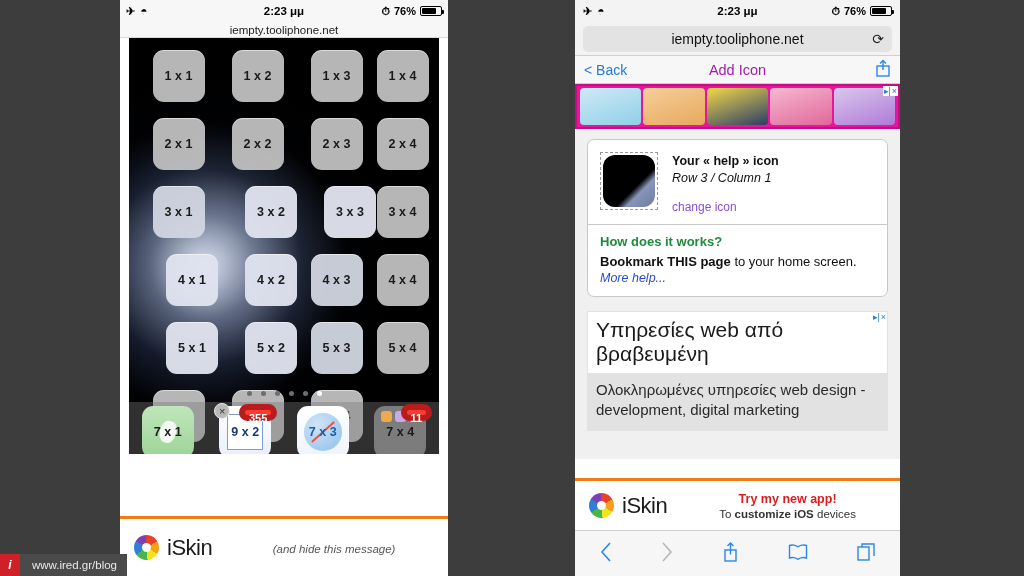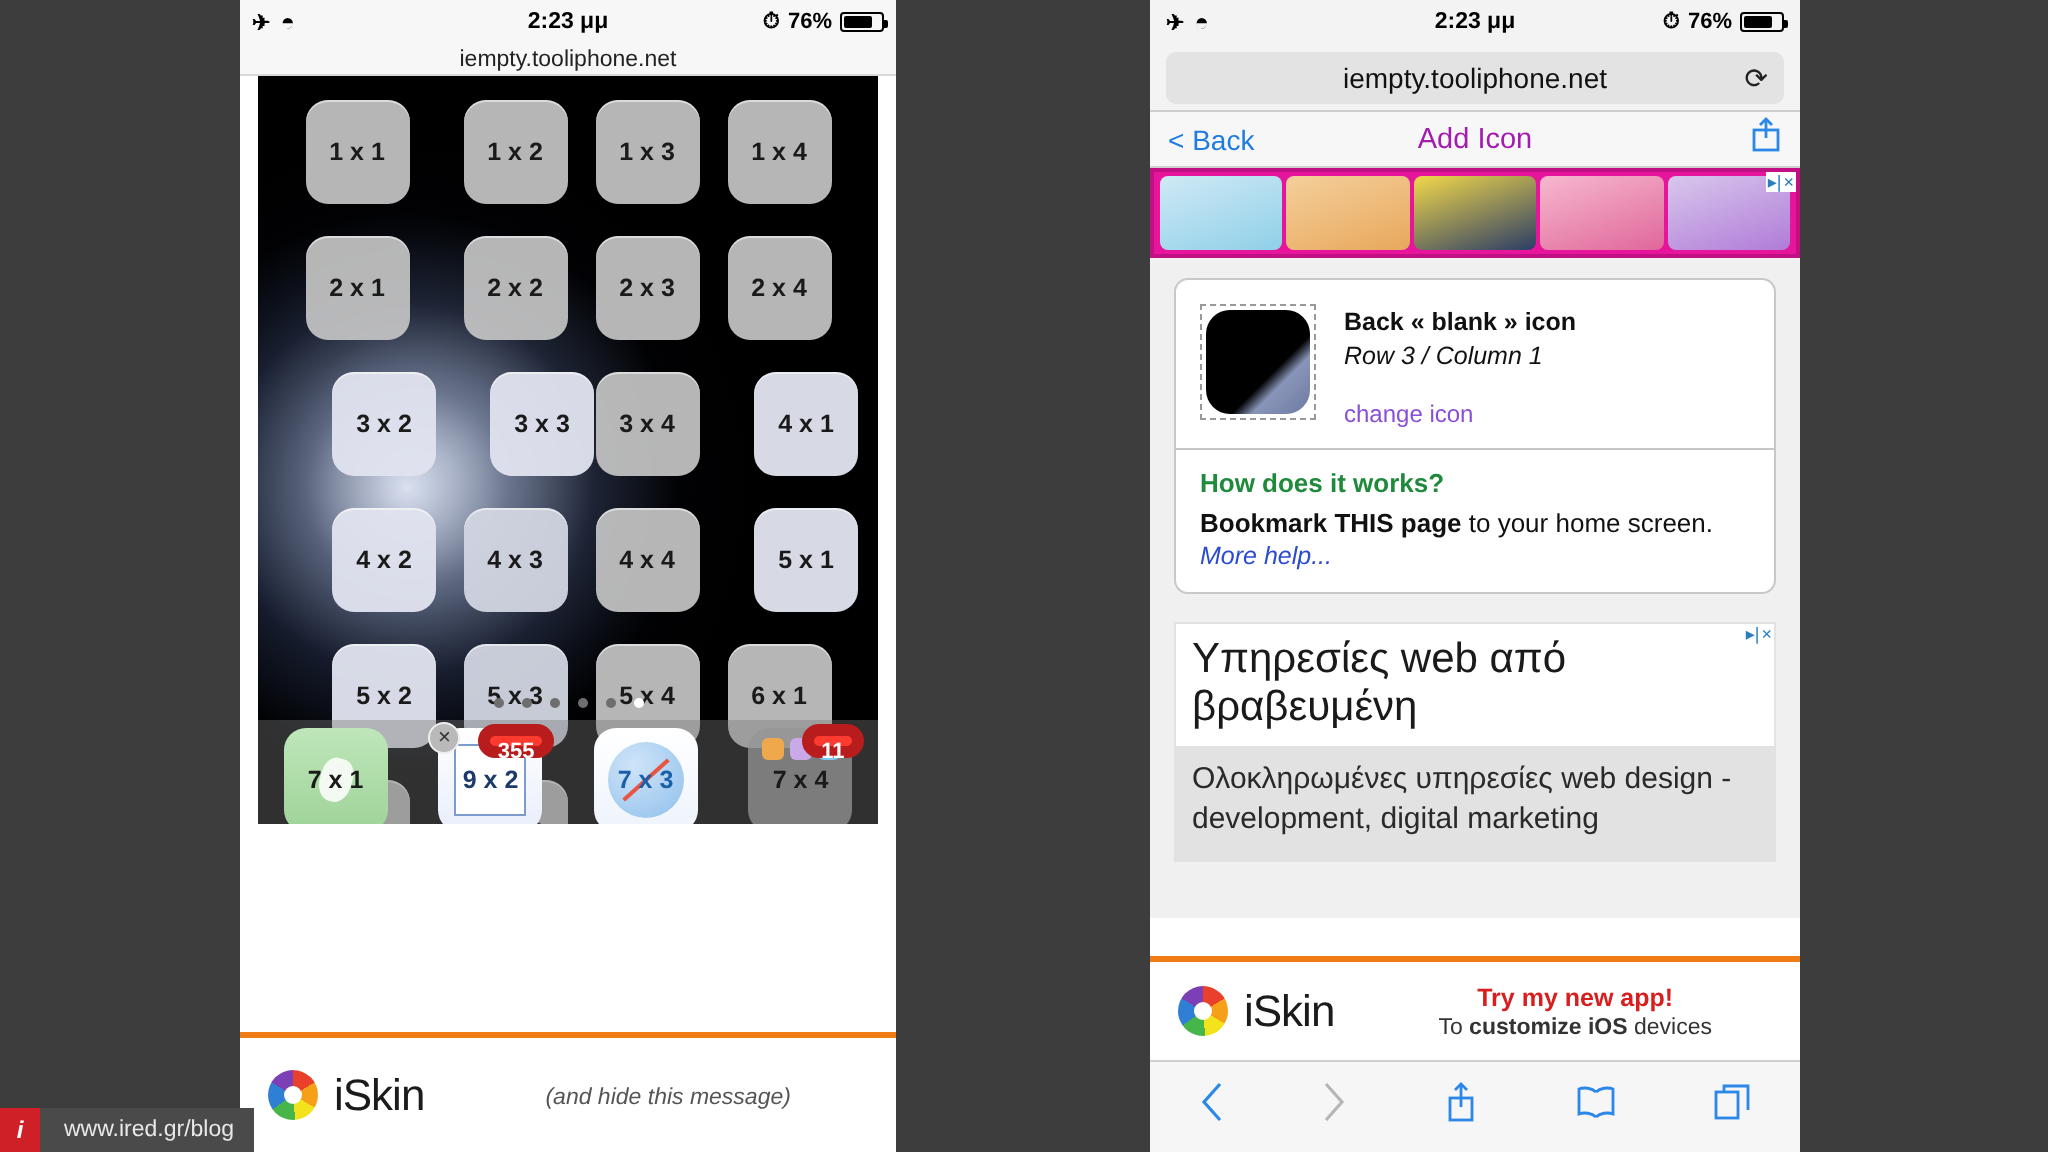--- a/index.html
+++ b/index.html
@@ -43,21 +43,21 @@
   .batt-fill { position: absolute; left: 1px; top: 1px; bottom: 1px; background: #000; border-radius: 1px; }
 
   .url-line {
     height: 16px; background: #f7f7f7; text-align: center;
     font-size: 11.5px; color: #222; line-height: 16px;
     border-bottom: 1px solid #d8d8d8;
   }
 
   .home-screen {
     position: absolute; left: 9px; top: 38px;
-    width: 310px; height: 374px;
+    width: 310px; height: 416px;
     background: #000;
     overflow: hidden;
   }
   .wallpaper {
     position: absolute; inset: 0;
     background:
       radial-gradient(circle at 24% 55%, rgba(230,238,255,0.92) 0%, rgba(150,170,215,0.55) 16%, rgba(60,78,125,0.35) 30%, rgba(10,14,30,0.12) 44%, rgba(0,0,0,0) 58%),
       radial-gradient(circle at 30% 52%, rgba(255,255,255,0.35) 0%, rgba(255,255,255,0.05) 26%, rgba(0,0,0,0) 40%),
       #000;
   }
@@ -279,20 +279,21 @@
       <div class="app">1 x 1</div>
       <div class="app">1 x 2</div>
       <div class="app">1 x 3</div>
       <div class="app">1 x 4</div>
 
       <div class="app">2 x 1</div>
       <div class="app">2 x 2</div>
       <div class="app">2 x 3</div>
       <div class="app">2 x 4</div>
 
+      <div class="app lit2">3 x 1</div>
       <div class="app lit">3 x 2</div>
       <div class="app lit">3 x 3</div>
       <div class="app">3 x 4</div>
 
       <div class="app lit">4 x 1</div>
       <div class="app lit">4 x 2</div>
       <div class="app lit2">4 x 3</div>
       <div class="app">4 x 4</div>
 
       <div class="app lit">5 x 1</div>
@@ -406,21 +407,21 @@
     </div>
   </div>
 
   <div class="page-body">
     <div class="card">
       <div class="card-top">
         <div class="blank-icon-wrap">
           <div class="blank-icon"></div>
         </div>
         <div class="card-txt">
-          <div class="card-h">Back « blank » icon</div>
+          <div class="card-h">Your « help » icon</div>
           <div class="card-sub">Row 3 / Column 1</div>
           <div class="card-link">change icon</div>
         </div>
       </div>
       <div class="card-bot">
         <div class="how">How does it works?</div>
         <div class="book"><b>Bookmark THIS page</b><span> to your home screen.</span></div>
         <div class="morehelp">More help...</div>
       </div>
     </div>

